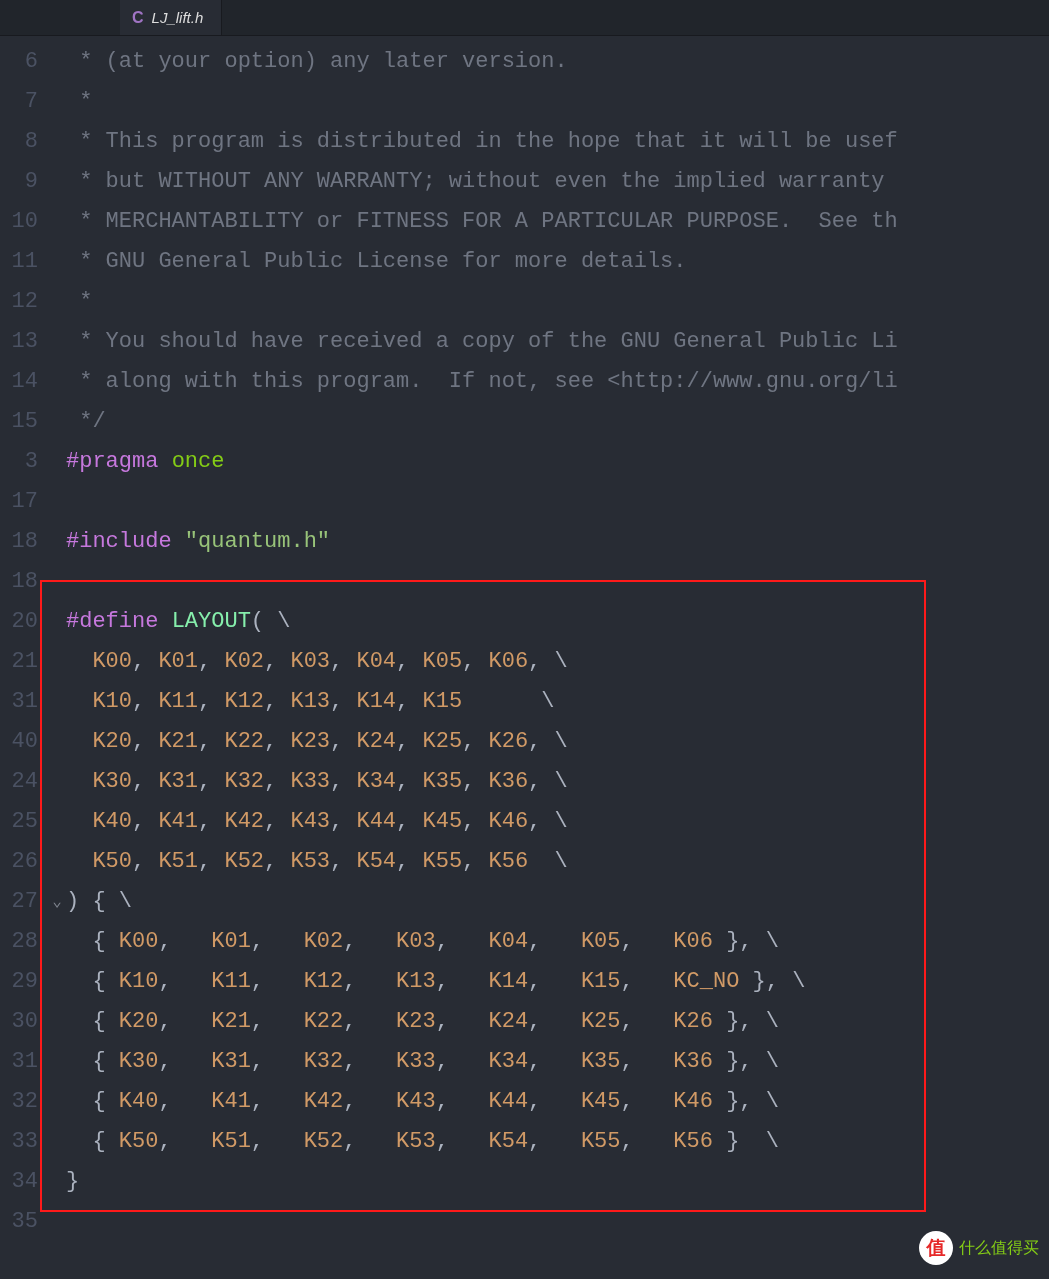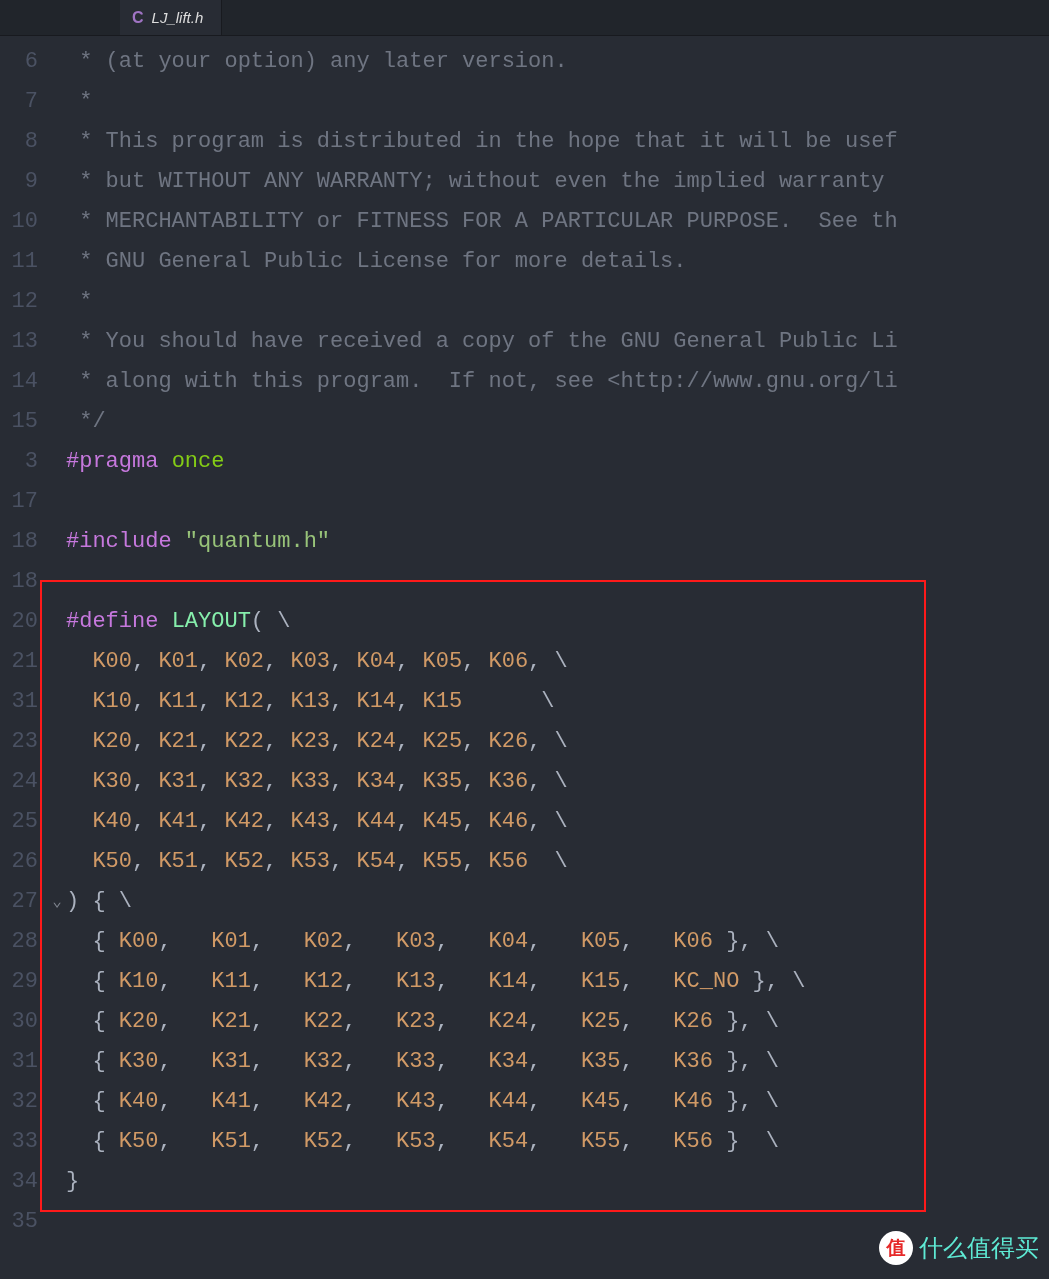--- a/index.html
+++ b/index.html
@@ -107,22 +107,22 @@
     border-radius: 50%;
     background: #fff;
     display: flex;
     align-items: center;
     justify-content: center;
     font-size: 19px;
     font-weight: bold;
     color: #e62828;
   }
   .watermark-text {
-    color: #5eead4;
-    font-size: 24px;
+    color: #84cc16;
+    font-size: 16px;
     font-weight: 500;
   }
 </style>
 </head>
 <body>
 
 <div class="tab-bar">
   <div class="tab-spacer"></div>
   <div class="tab">
     <span class="file-icon">C</span>
@@ -142,21 +142,21 @@
       <div class="ln">13</div>
       <div class="ln">14</div>
       <div class="ln">15</div>
       <div class="ln">3</div>
       <div class="ln">17</div>
       <div class="ln">18</div>
       <div class="ln">18</div>
       <div class="ln">20</div>
       <div class="ln">21</div>
       <div class="ln">31</div>
-      <div class="ln">23</div>
+      <div class="ln">40</div>
       <div class="ln">24</div>
       <div class="ln">25</div>
       <div class="ln">26</div>
       <div class="ln">27<span class="fold-marker">⌄</span></div>
       <div class="ln">28</div>
       <div class="ln">29</div>
       <div class="ln">30</div>
       <div class="ln">31</div>
       <div class="ln">32</div>
       <div class="ln">33</div>

